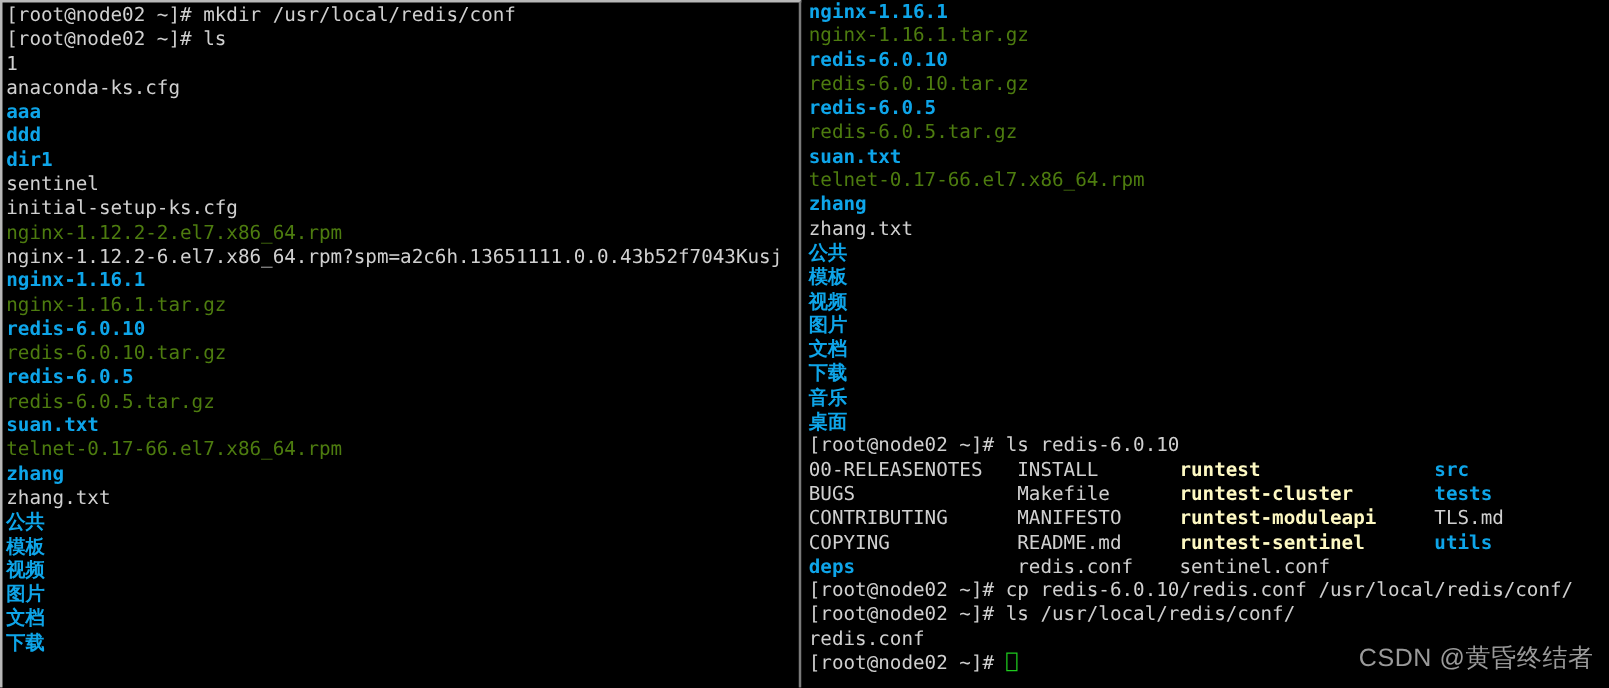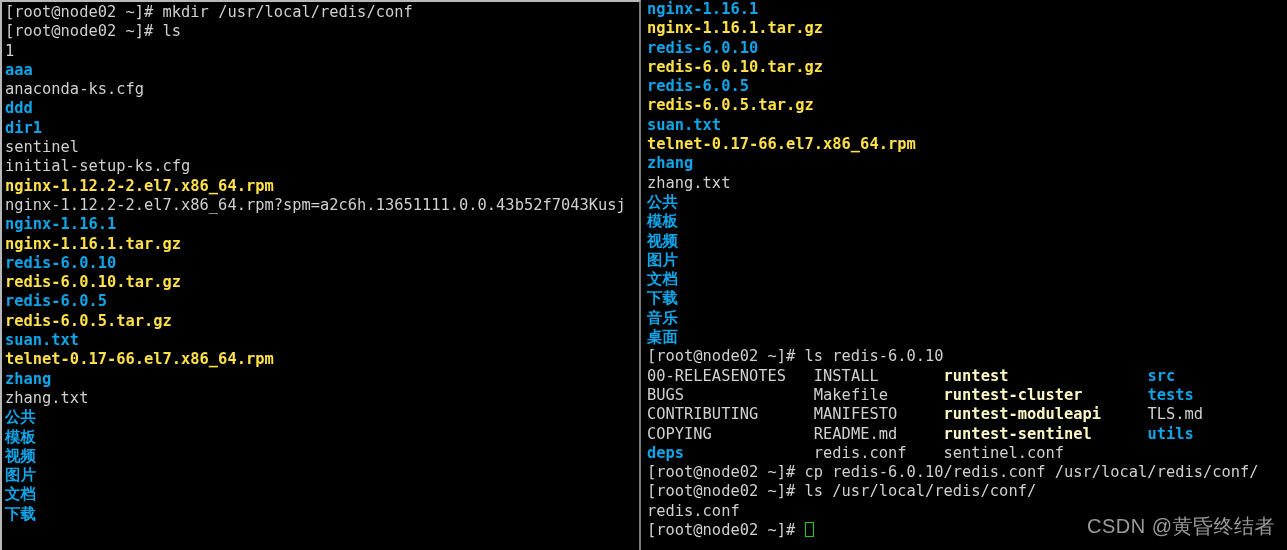--- a/index.html
+++ b/index.html
@@ -50,21 +50,21 @@
     height: 19.3px;
     line-height: 19.3px;
     font-size: 15.4px;
     white-space: pre;
     letter-spacing: 0px;
     color: #d8d8d8;
   }
   .seg { white-space: pre; }
   .c-white  { color: #d0d0d0; }
   .c-dir    { color: #0ea5e9; font-weight: bold; }
-  .c-arch   { color: #fde047; font-weight: bold; }
+  .c-arch   { color: #4d7c0f; font-weight: normal; }
   .c-exec   { color: #fef9c3; font-weight: bold; }
   .cursor {
     display: inline-block;
     width: 9px;
     height: 15px;
     border: 1.5px solid #1ecc1e;
     box-sizing: border-box;
     vertical-align: -2px;
   }
   #watermark {
@@ -81,28 +81,28 @@
 </head>
 <body>
 
 <div id="screen">
 
   <div class="pane" id="pane-left">
     <div class="termbody">
         <div class="line"><span class="seg c-white">[root@node02 ~]# </span><span class="seg c-white">mkdir /usr/local/redis/conf</span></div>
         <div class="line"><span class="seg c-white">[root@node02 ~]# </span><span class="seg c-white">ls</span></div>
         <div class="line"><span class="seg c-white">1</span></div>
+        <div class="line"><span class="seg c-white">anaconda-ks.cfg</span></div>
         <div class="line"><span class="seg c-dir">aaa</span></div>
-        <div class="line"><span class="seg c-white">anaconda-ks.cfg</span></div>
         <div class="line"><span class="seg c-dir">ddd</span></div>
         <div class="line"><span class="seg c-dir">dir1</span></div>
         <div class="line"><span class="seg c-white">sentinel</span></div>
         <div class="line"><span class="seg c-white">initial-setup-ks.cfg</span></div>
         <div class="line"><span class="seg c-arch">nginx-1.12.2-2.el7.x86_64.rpm</span></div>
-        <div class="line"><span class="seg c-white">nginx-1.12.2-2.el7.x86_64.rpm?spm=a2c6h.13651111.0.0.43b52f7043Kusj</span></div>
+        <div class="line"><span class="seg c-white">nginx-1.12.2-6.el7.x86_64.rpm?spm=a2c6h.13651111.0.0.43b52f7043Kusj</span></div>
         <div class="line"><span class="seg c-dir">nginx-1.16.1</span></div>
         <div class="line"><span class="seg c-arch">nginx-1.16.1.tar.gz</span></div>
         <div class="line"><span class="seg c-dir">redis-6.0.10</span></div>
         <div class="line"><span class="seg c-arch">redis-6.0.10.tar.gz</span></div>
         <div class="line"><span class="seg c-dir">redis-6.0.5</span></div>
         <div class="line"><span class="seg c-arch">redis-6.0.5.tar.gz</span></div>
         <div class="line"><span class="seg c-dir">suan.txt</span></div>
         <div class="line"><span class="seg c-arch">telnet-0.17-66.el7.x86_64.rpm</span></div>
         <div class="line"><span class="seg c-dir">zhang</span></div>
         <div class="line"><span class="seg c-white">zhang.txt</span></div>

